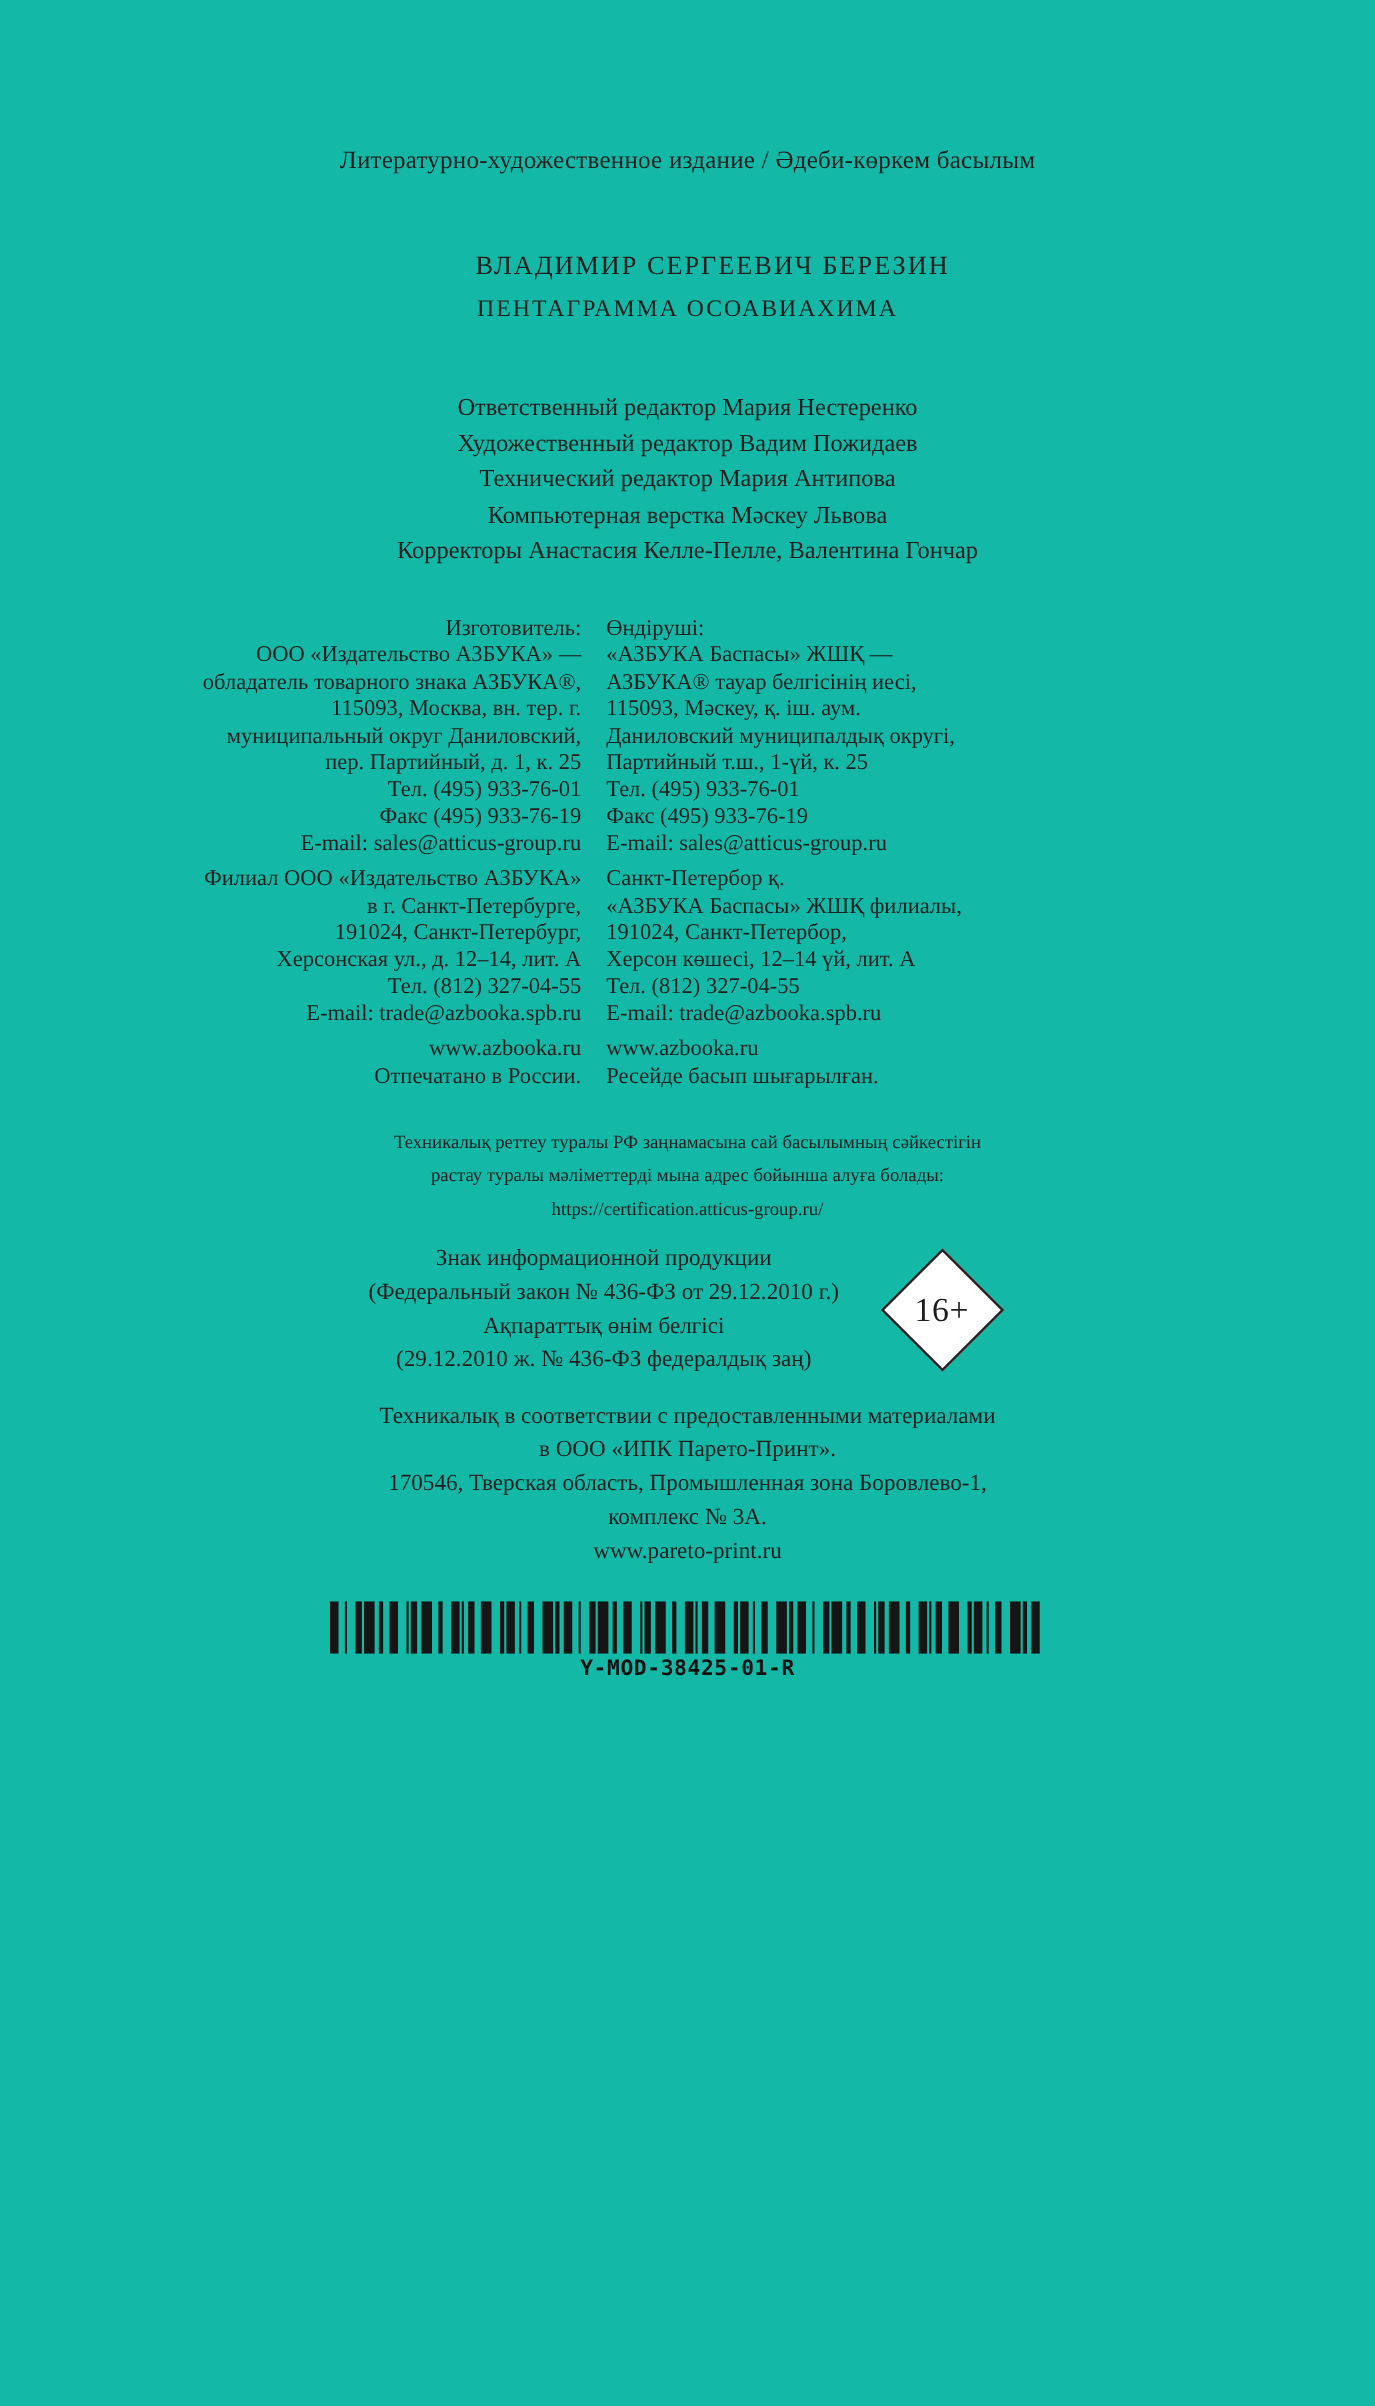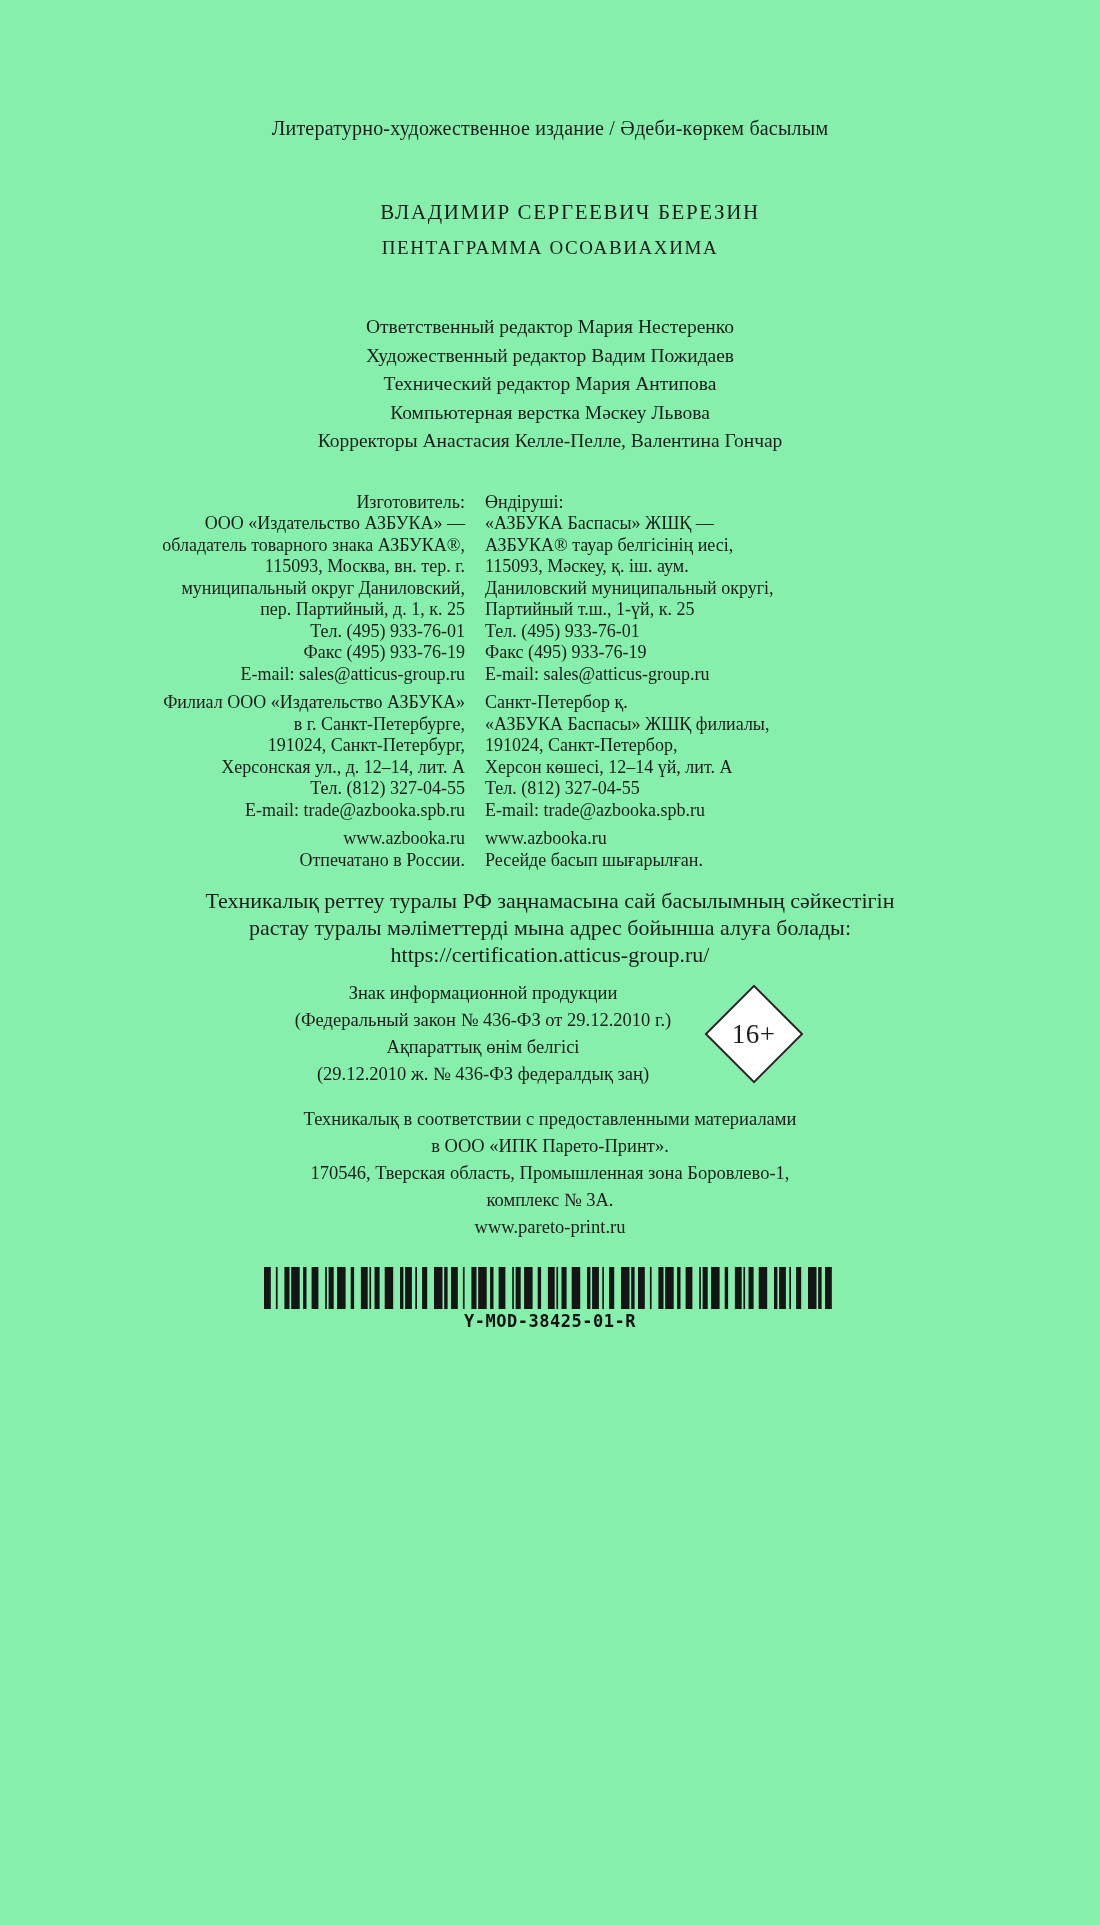--- a/index.html
+++ b/index.html
@@ -6,21 +6,21 @@
     margin: 0;
     padding: 0;
     background: #ffffff;
   }
   .page {
     position: relative;
     width: 1100px;
     height: 1925px;
     box-sizing: border-box;
     padding-top: 117px;
-    background: #86efac;
+    background: #14b8a6;
     color: #1d1d1d;
     font-family: "Liberation Serif", "DejaVu Serif", serif;
     text-align: center;
     overflow: hidden;
   }
   .edition-line { font-size: 20px; letter-spacing: 0.2px; }
   .author { margin-top: 60px; font-size: 21px; letter-spacing: 1.6px; padding-left: 40px; }
   .book-title { margin-top: 12px; font-size: 19px; letter-spacing: 1.6px; }
   .credits { margin-top: 54px; font-size: 19.5px; line-height: 28.5px; }
   .print-info { margin-top: 32px; font-size: 19.5px; line-height: 29px; }
@@ -34,21 +34,21 @@
     left: -75px;
     font-size: 18px;
     line-height: 21.5px;
   }
   .col { width: 340px; }
   .col-left { text-align: right; }
   .col-right { text-align: left; }
   .group { margin-bottom: 7px; }
   .group:last-child { margin-bottom: 0; }
 
-  .certification { margin-top: 16px; font-size: 22px; line-height: 27px; text-align: center; }
+  .certification { margin-top: 30px; font-size: 15px; line-height: 27px; text-align: center; }
 
   .age-row {
     margin-top: 12px;
     display: flex;
     justify-content: center;
     align-items: center;
     gap: 32px;
   }
   .age-text { font-size: 18.5px; line-height: 27px; }
   .diamond {
@@ -125,21 +125,21 @@
           <div>www.azbooka.ru</div>
           <div>Отпечатано в России.</div>
         </div>
     </div>
     <div class="col col-right">
       <div class="group">
           <div>Өндіруші:</div>
           <div>«АЗБУКА Баспасы» ЖШҚ —</div>
           <div>АЗБУКА® тауар белгісінің иесі,</div>
           <div>115093, Мәскеу, қ. іш. аум.</div>
-          <div>Даниловский муниципальный округі,</div>
+          <div>Даниловский муниципалдық округі,</div>
           <div>Партийный т.ш., 1-үй, к. 25</div>
           <div>Тел. (495) 933-76-01</div>
           <div>Факс (495) 933-76-19</div>
           <div>E-mail: sales@atticus-group.ru</div>
         </div>
       <div class="group">
           <div>Санкт-Петербор қ.</div>
           <div>«АЗБУКА Баспасы» ЖШҚ филиалы,</div>
           <div>191024, Санкт-Петербор,</div>
           <div>Херсон көшесі, 12–14 үй, лит. А</div>

